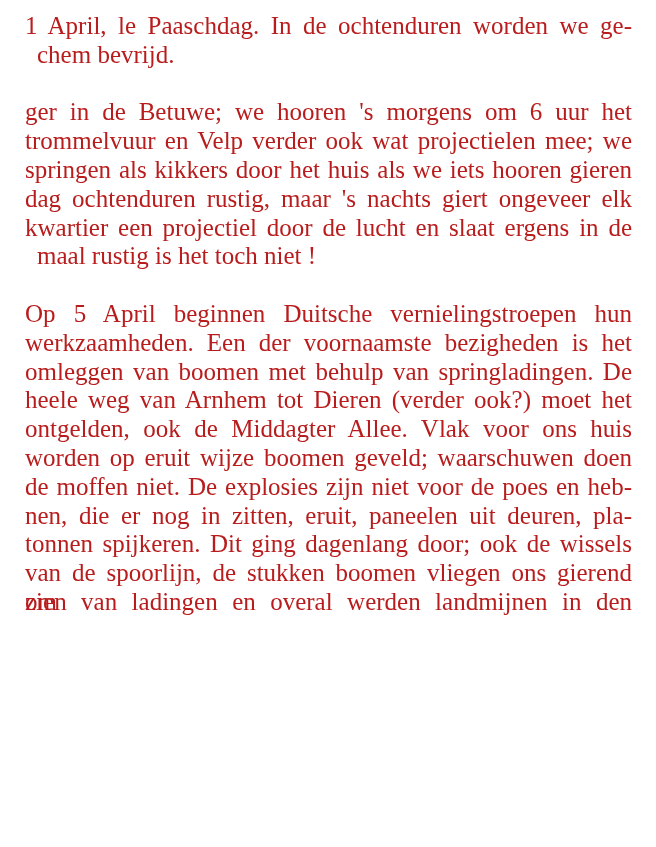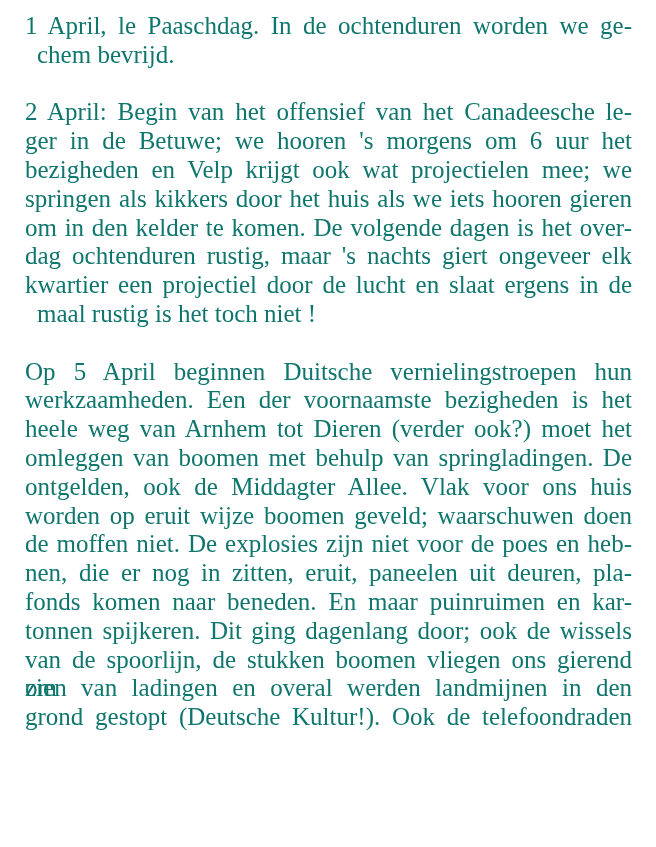--- a/index.html
+++ b/index.html
@@ -39,44 +39,40 @@
   .line-last {
     -moz-text-align-last: left;
     text-align-last: left;
     margin-left: 12px;
   }
 </style>
 </head>
 <body style="background: rgb(255, 255, 255);">
 
 <main class="page">
-  <article class="diary-text" style="color: #0f766e;">
+  <article class="diary-text" style="color: #b91c1c;">
       <div class="paragraph">
         <div class="line">1 April, le Paaschdag. In de ochtenduren worden we ge-</div>
         <div class="line line-last">chem bevrijd.</div>
       </div>
       <div class="paragraph">
-        <div class="line">2 April: Begin van het offensief van het Canadeesche le-</div>
         <div class="line">ger in de Betuwe; we hooren 's morgens om 6 uur het</div>
-        <div class="line">bezigheden en Velp krijgt ook wat projectielen mee; we</div>
+        <div class="line">trommelvuur en Velp verder ook wat projectielen mee; we</div>
         <div class="line">springen als kikkers door het huis als we iets hooren gieren</div>
-        <div class="line">om in den kelder te komen. De volgende dagen is het over-</div>
         <div class="line">dag ochtenduren rustig, maar 's nachts giert ongeveer elk</div>
         <div class="line">kwartier een projectiel door de lucht en slaat ergens in de</div>
         <div class="line line-last">maal rustig is het toch niet !</div>
       </div>
       <div class="paragraph">
         <div class="line">Op 5 April beginnen Duitsche vernielingstroepen hun</div>
         <div class="line">werkzaamheden. Een der voornaamste bezigheden is het</div>
+        <div class="line">omleggen van boomen met behulp van springladingen. De</div>
         <div class="line">heele weg van Arnhem tot Dieren (verder ook?) moet het</div>
-        <div class="line">omleggen van boomen met behulp van springladingen. De</div>
         <div class="line">ontgelden, ook de Middagter Allee. Vlak voor ons huis</div>
         <div class="line">worden op eruit wijze boomen geveld; waarschuwen doen</div>
         <div class="line">de moffen niet. De explosies zijn niet voor de poes en heb-</div>
         <div class="line">nen, die er nog in zitten, eruit, paneelen uit deuren, pla-</div>
-        <div class="line">fonds komen naar beneden. En maar puinruimen en kar-</div>
         <div class="line">tonnen spijkeren. Dit ging dagenlang door; ook de wissels</div>
         <div class="line">van de spoorlijn, de stukken boomen vliegen ons gierend om</div>
         <div class="line">zien van ladingen en overal werden landmijnen in den</div>
-        <div class="line">grond gestopt (Deutsche Kultur!). Ook de telefoondraden</div>
       </div>
     </article>
 </main>
 
 </body></html>

